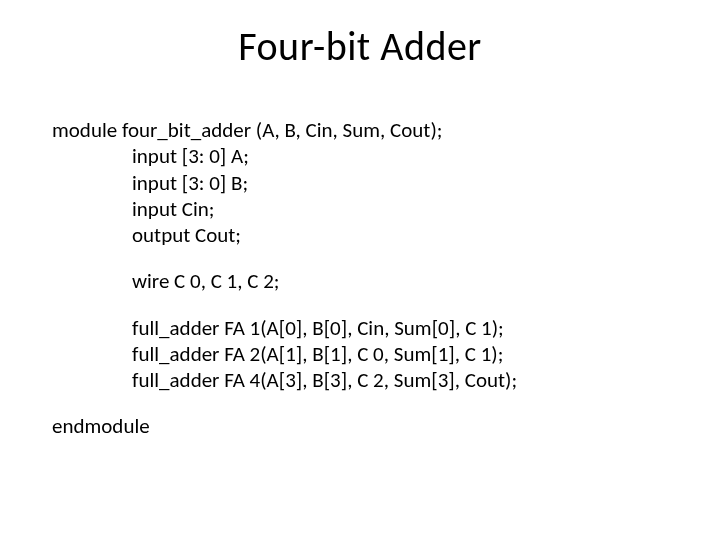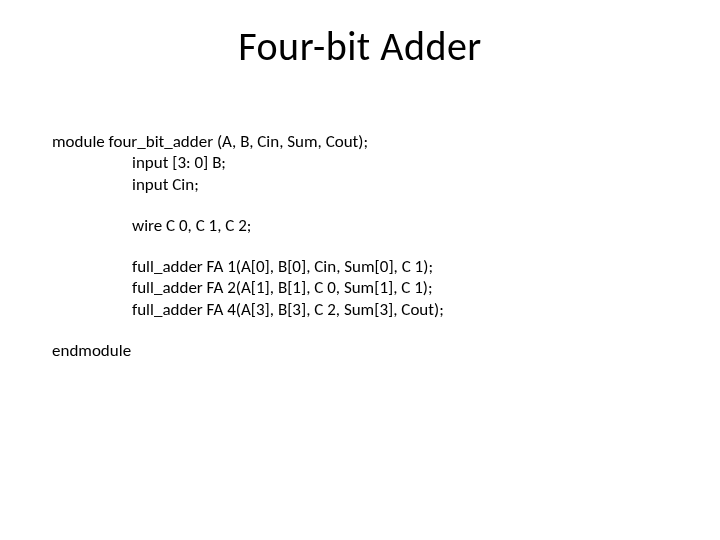--- a/index.html
+++ b/index.html
@@ -23,40 +23,42 @@
     top: 22px;
     left: 0;
     width: 100%;
     text-align: center;
     font-size: 40px;
     font-weight: 400;
     letter-spacing: 0.5px;
   }
   .body {
     position: absolute;
-    top: 131px;
+    top: 117px;
     left: 52px;
-    font-size: 17px;
+    font-size: 21px;
     line-height: 1.25;
   }
   .line { white-space: pre; }
   .indent1 { padding-left: 80px; }
   .spacer { height: 20px; }
 </style>
 </head>
 <body>
 
 <div class="slide">
 
   <div class="title">Four-bit Adder</div>
 
   <div class="body">
     <div class="line">module four_bit_adder (A, B, Cin, Sum, Cout);</div>
+    <div class="line indent1">input [3: 0] A;</div>
     <div class="line indent1">input [3: 0] B;</div>
     <div class="line indent1">input Cin;</div>
+    <div class="line indent1">output Cout;</div>
 
     <div class="spacer"></div>
 
     <div class="line indent1">wire C 0, C 1, C 2;</div>
 
     <div class="spacer"></div>
 
     <div class="line indent1">full_adder FA 1(A[0], B[0], Cin, Sum[0], C 1);</div>
     <div class="line indent1">full_adder FA 2(A[1], B[1], C 0, Sum[1], C 1);</div>
     <div class="line indent1">full_adder FA 4(A[3], B[3], C 2, Sum[3], Cout);</div>

